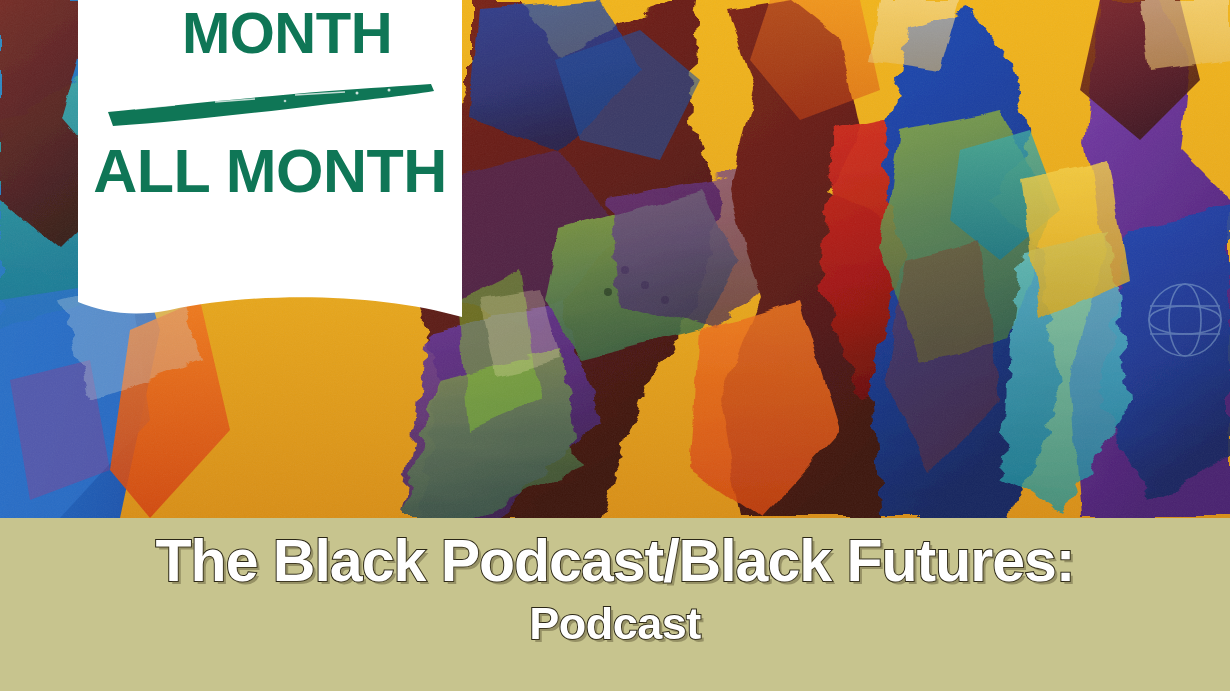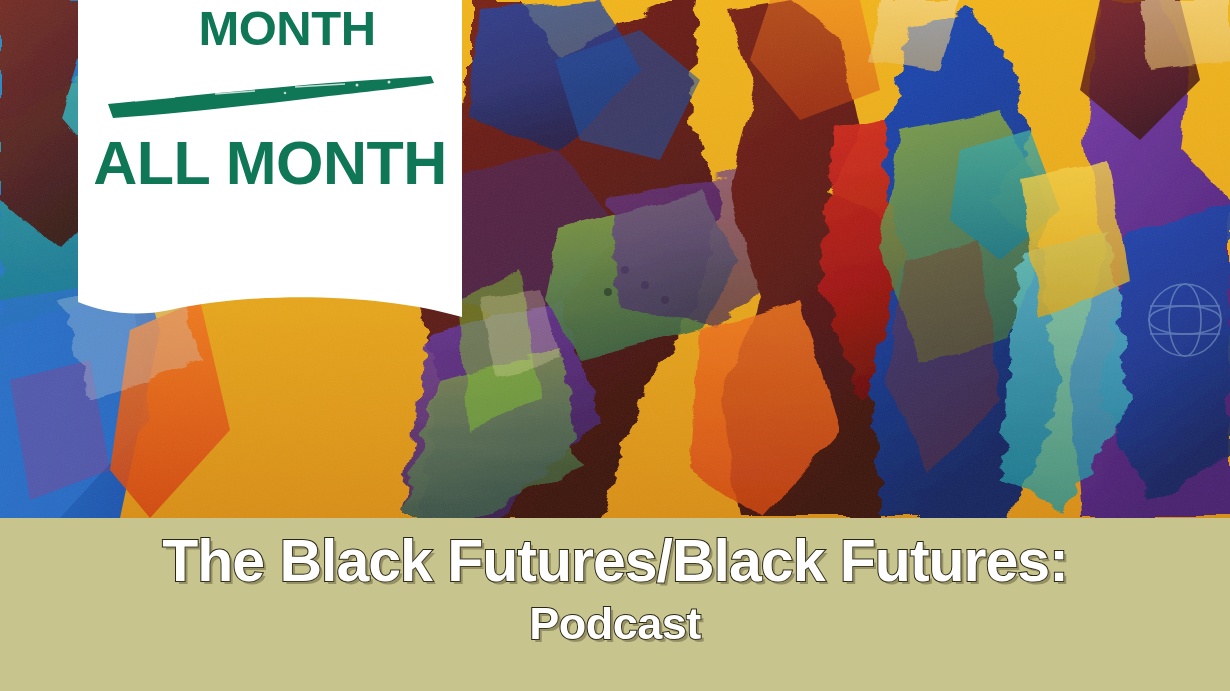--- a/index.html
+++ b/index.html
@@ -62,21 +62,21 @@
     font-weight: bold;
     letter-spacing: -0.5px;
     line-height: 0.92;
     white-space: nowrap;
   }
   .logo-history {
     font-size: 76px;
     margin-top: -6px;
   }
   .logo-month {
-    font-size: 49px;
+    font-size: 58px;
     padding-left: 34px;
   }
   .brush-wrap {
     margin-top: 22px;
     height: 48px;
     display: flex;
     justify-content: center;
     align-items: center;
   }
   .brush-wrap svg { display:block; }
@@ -308,18 +308,18 @@
           <circle cx="180" cy="19" r="1.3" fill="#ffffff" opacity="0.7"></circle>
         </svg>
       </div>
 
       <div class="logo-line logo-allyear">ALL MONTH</div>
     </div>
   </div>
 
   <div class="band">
     <div class="band-inner">
-      <div class="title-line title-1">The Black Futures/Black Futures:</div>
+      <div class="title-line title-1">The Black Podcast/Black Futures:</div>
       <div class="subtitle">Podcast</div>
     </div>
   </div>
 
 </div>
 
 </body></html>

